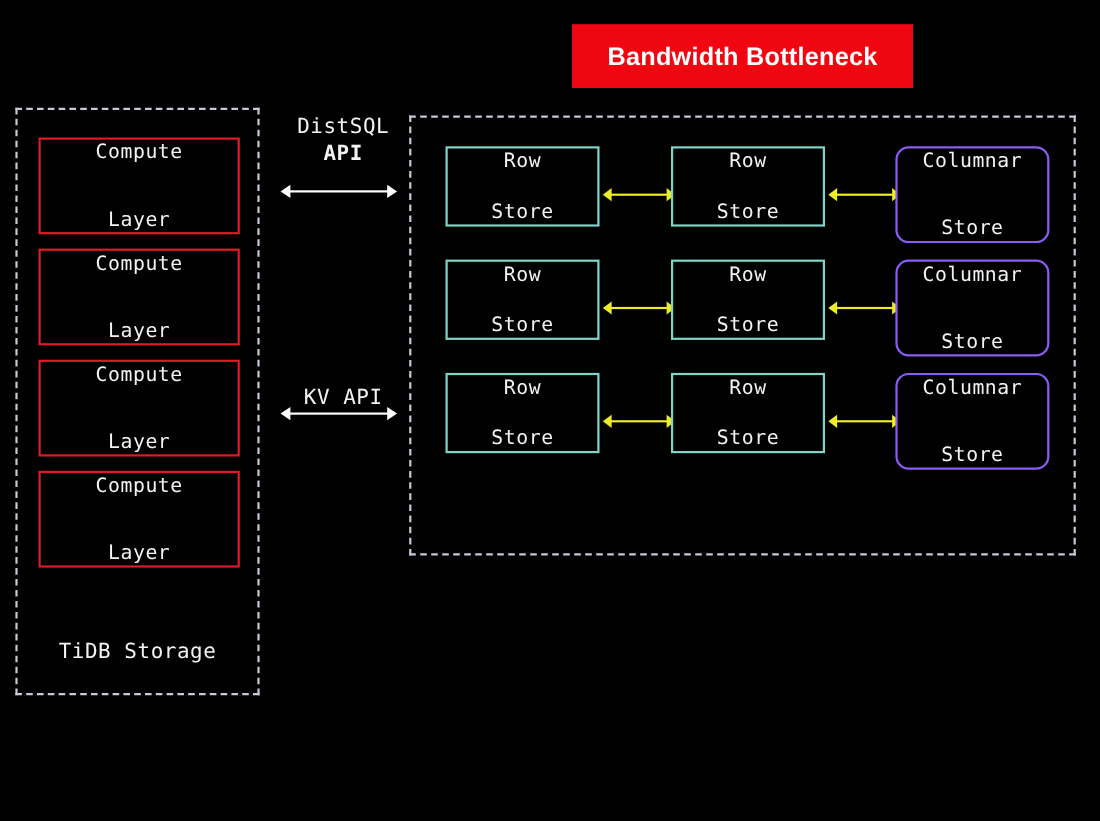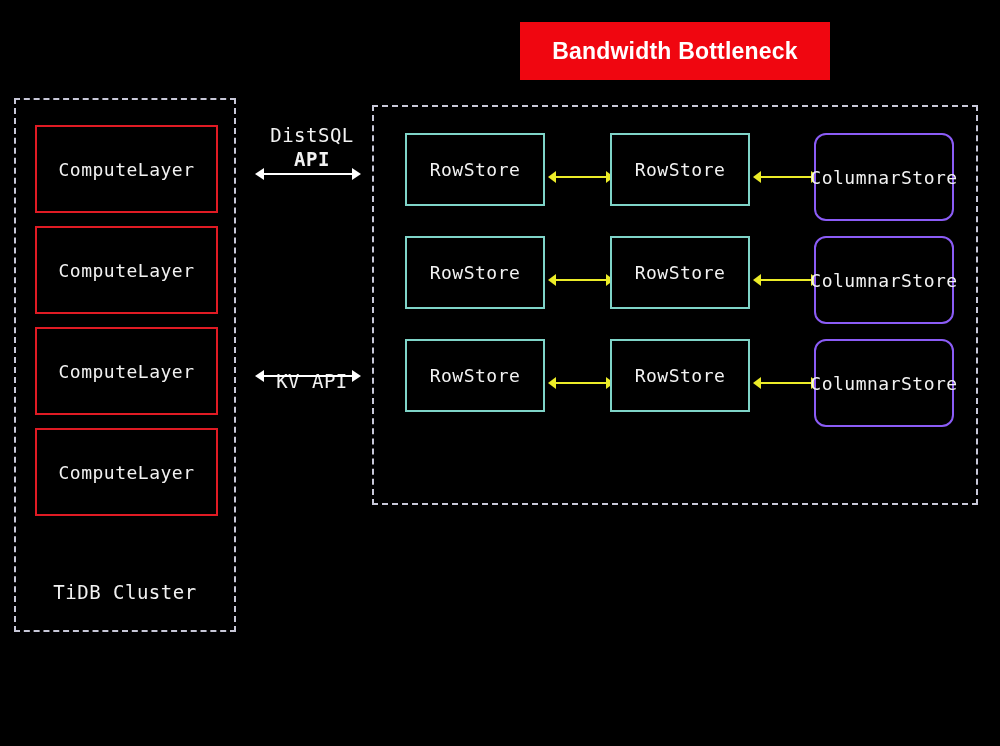--- a/index.html
+++ b/index.html
@@ -81,23 +81,23 @@
     width: 606px;
     text-align: center;
   }
 
   
   .node {
     position: absolute;
     box-sizing: border-box;
     border: 2px solid #888;
     display: flex;
-    flex-direction: row;
+    flex-direction: column;
     align-items: center;
-    justify-content: center;
+    justify-content: space-between;
     background: #000000;
   }
   .node-line {
     font-size: 18px;
     line-height: 23px;
     color: #f2f2f2;
     white-space: nowrap;
     letter-spacing: 0.5px;
   }
   .node.compute {
@@ -122,21 +122,20 @@
   .api-group { position: absolute; }
   .api-label {
     position: absolute;
     left: 0;
     width: 120px;
     text-align: center;
     font-size: 19px;
     line-height: 24px;
     color: #f2f2f2;
     letter-spacing: 0.5px;
-    margin-top: 20px;
   }
   .arrow-white {
     position: absolute;
     height: 14px;
     width: 106px;
     left: 0;
   }
   .arrow-white .shaft {
     position: absolute;
     left: 8px;
@@ -200,21 +199,21 @@
   </div>
   <div class="node compute" style="top:327px;">
     <span class="node-line">Compute</span>
     <span class="node-line">Layer</span>
   </div>
   <div class="node compute" style="top:428px;">
     <span class="node-line">Compute</span>
     <span class="node-line">Layer</span>
   </div>
 
-  <div class="cluster-label tidb-label">TiDB Cluster</div>
+  <div class="cluster-label tidb-label">TiDB Storage</div>
 
   <div class="api-group" style="left:252px; top:103px; width:120px;">
     <div class="api-label" style="top:0;">DistSQL</div>
     <div class="api-label" style="top:24px;font-weight:bold;">API</div>
     <div class="arrow-white" style="left:3px; top:64px;">
       <span class="head left"></span>
       <span class="shaft"></span>
       <span class="head right"></span>
     </div>
   </div>

